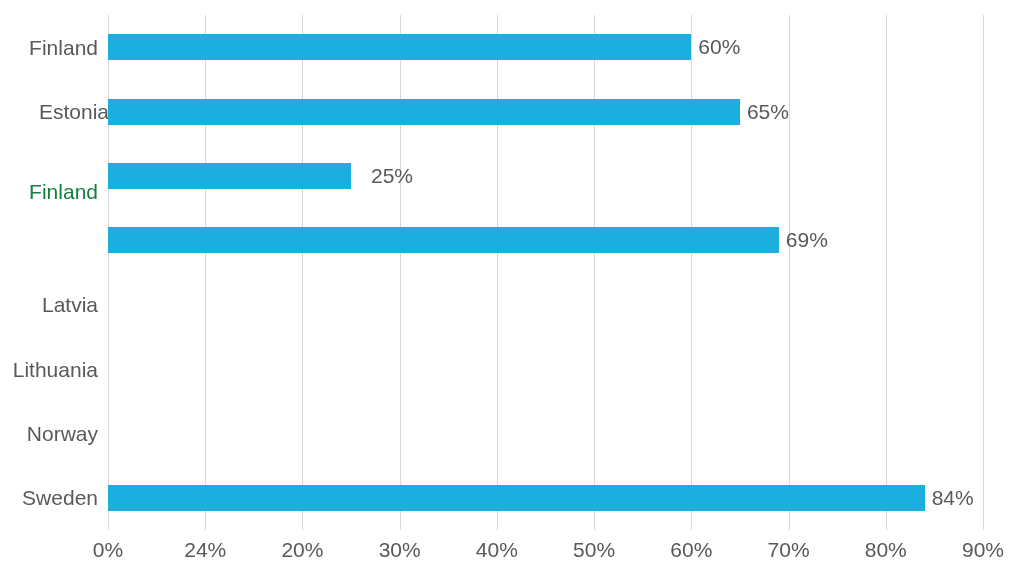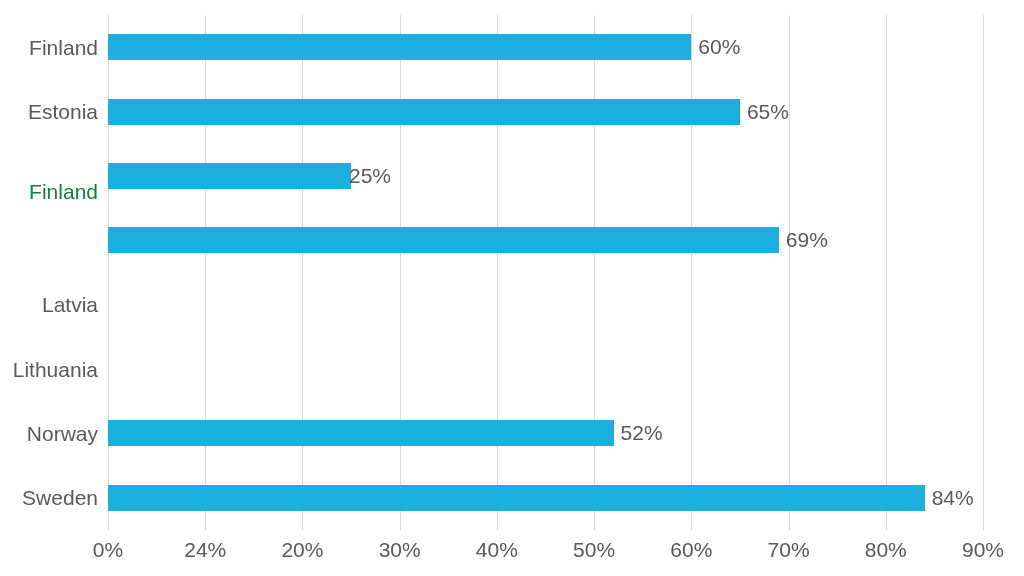--- a/index.html
+++ b/index.html
@@ -111,21 +111,21 @@
 </style>
 </head>
 <body>
 
 <div id="chart-root">
 
   <div id="cat-labels">
       <div class="cat-label-row" style="top: 0px;">
         <span style="color: rgb(89, 89, 89);">Finland</span>
       </div>
-      <div class="cat-label-row" style="top: 64.375px;">
+      <div class="cat-label-row" style="top: 64.375px; padding-left: 11px;">
         <span style="color: rgb(89, 89, 89);">Estonia</span>
       </div>
       <div class="cat-label-row" style="top: 128.75px;">
         <span style="color: #15803d; margin-top: 32px;">Finland</span>
       </div>
       <div class="cat-label-row" style="top: 257.5px;">
         <span style="color: rgb(89, 89, 89);">Latvia</span>
       </div>
       <div class="cat-label-row" style="top: 321.875px;">
         <span style="color: rgb(89, 89, 89);">Lithuania</span>
@@ -152,32 +152,28 @@
       <div class="band" style="top: 0px;">
         <div class="bar" style="width: 583.333px; background: rgb(28, 174, 222);"></div>
         <div class="bar-value" style="left: 583.333px; color: rgb(89, 89, 89);">60%</div>
       </div>
       <div class="band" style="top: 64.375px;">
         <div class="bar" style="width: 631.944px; background: rgb(28, 174, 222);"></div>
         <div class="bar-value" style="left: 631.944px; color: rgb(89, 89, 89);">65%</div>
       </div>
       <div class="band" style="top: 128.75px;">
         <div class="bar" style="width: 243.056px; background: rgb(28, 174, 222);"></div>
-        <div class="bar-value" style="left: 234px; color: rgb(89, 89, 89);">25%</div>
+        <div class="bar-value" style="left: 256px; color: rgb(89, 89, 89);">25%</div>
       </div>
       <div class="band" style="top: 193.125px;">
         <div class="bar" style="width: 670.833px; background: rgb(28, 174, 222);"></div>
         <div class="bar-value" style="left: 670.833px; color: rgb(89, 89, 89);">69%</div>
       </div>
       <div class="band" style="top: 257.5px;"></div>
       <div class="band" style="top: 321.875px;"></div>
-      <div class="band" style="top: 386.25px;">
-        <div class="bar" style="width: 505.556px; background: rgb(28, 174, 222);"></div>
-        <div class="bar-value" style="left: 505.556px; color: rgb(89, 89, 89);">52%</div>
-      </div>
       <div class="band" style="top: 450.625px;">
         <div class="bar" style="width: 816.667px; background: rgb(28, 174, 222);"></div>
         <div class="bar-value" style="left: 816.667px; color: rgb(89, 89, 89);">84%</div>
       </div>
     </div>
 
   <div id="x-tick-labels">
       <div class="x-tick" style="left: 0px; color: rgb(89, 89, 89);">0%</div>
       <div class="x-tick" style="left: 97.2222px; color: rgb(89, 89, 89);">24%</div>
       <div class="x-tick" style="left: 194.444px; color: rgb(89, 89, 89);">20%</div>

